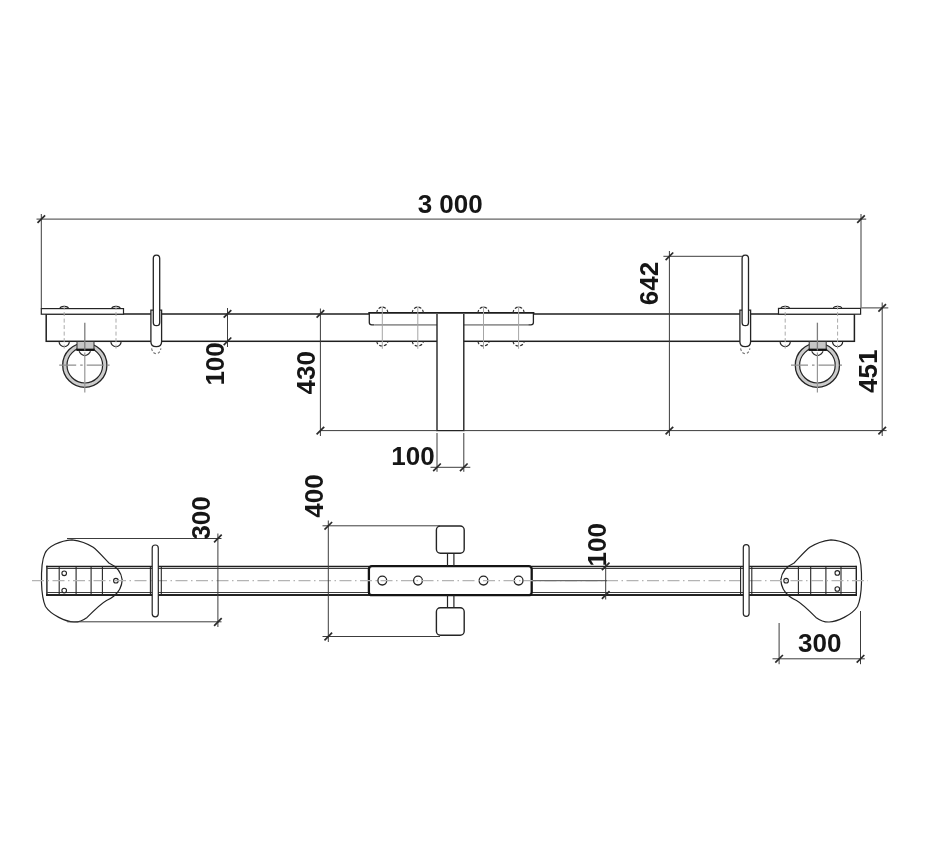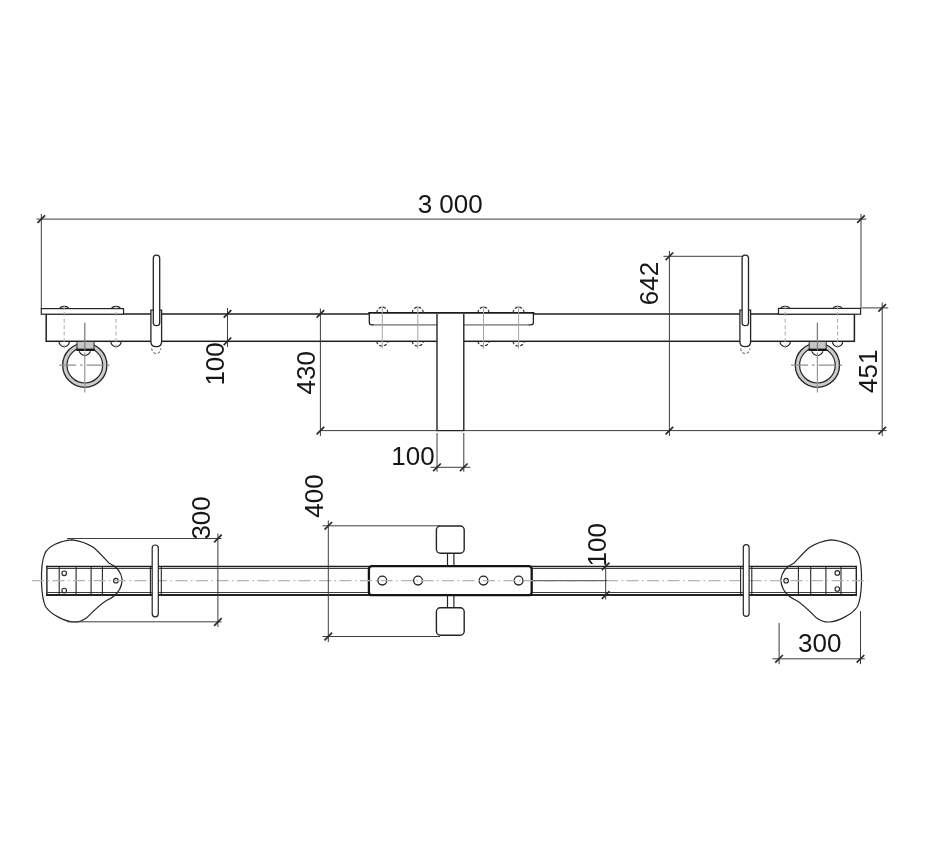--- a/index.html
+++ b/index.html
@@ -1,16 +1,16 @@
 <!DOCTYPE html>
 <html><head>
 <meta charset="utf-8">
 <style>
   html,body{margin:0;padding:0;background:#ffffff;}
-  #page{width:934px;height:845px;position:relative;background:#ffffff;overflow:hidden;}
+  #page{width:934px;height:845px;position:relative;background:#ffffff;overflow:hidden;font-weight:bold;}
   svg{position:absolute;left:0;top:0;}
   text{font-family:"Liberation Sans",sans-serif;fill:#161616;}
 </style>
 </head>
 <body>
 <div id="page">
 <svg width="934" height="845" viewBox="0 0 934 845">
 <defs></defs>
 
 <g id="topview" fill="none" stroke="#242424" stroke-width="1.3">

